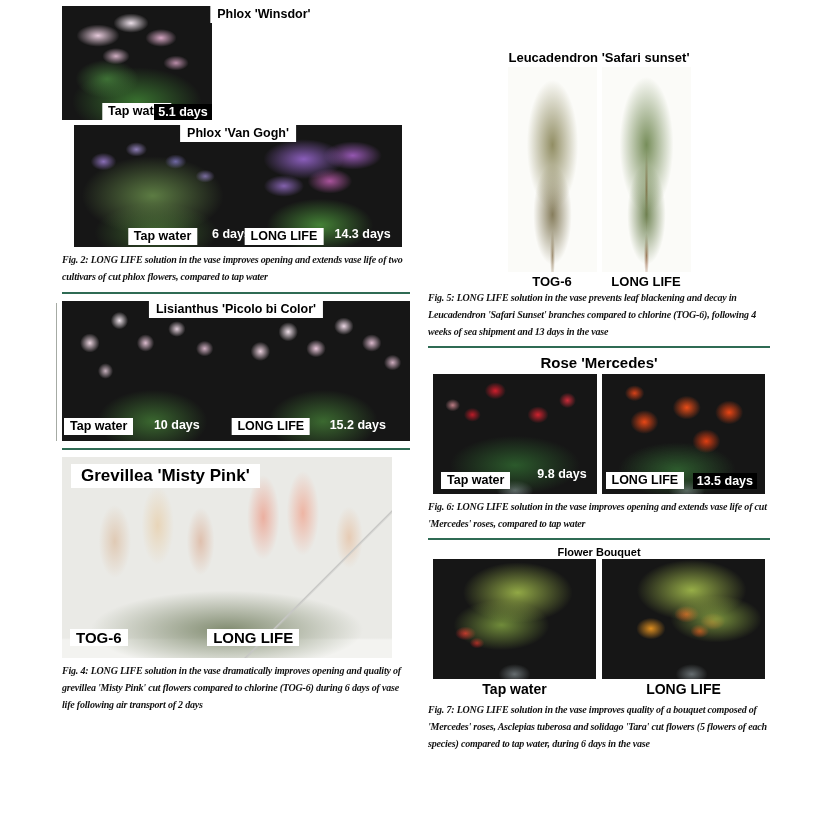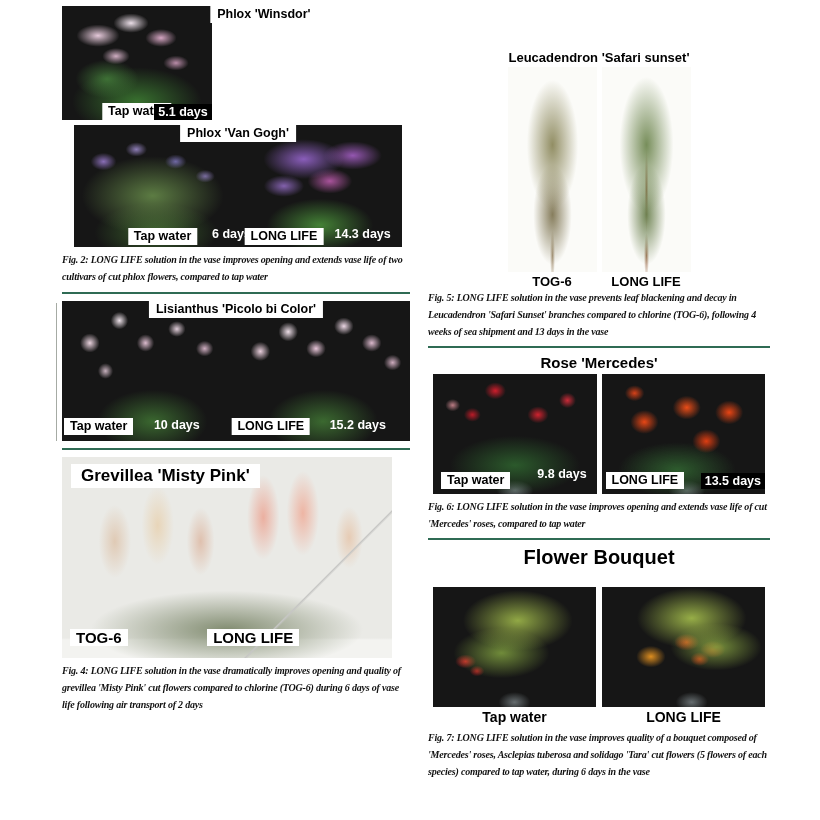--- a/index.html
+++ b/index.html
@@ -153,21 +153,21 @@
   .f6-photos { display:flex; gap:5px; height:120px; margin:0 5px; }
   .f6-photos .photo { width:50%; }
 
   .f7-photos { display:flex; gap:6px; height:120px; margin:0 5px; }
   .f7-photos .photo { width:50%; }
   .f7-labels { display:flex; gap:6px; margin:2px 5px 0; }
   .f7-labels span { width:50%; text-align:center; font-weight:bold; font-size:14px; }
 
   .t-leuco { font-size:13px; margin-bottom:2px; }
   .t-rose  { font-size:15px; margin:2px 0 3px; }
-  .t-bouq  { font-size:20px; margin:2px 0 18px; }
+  .t-bouq  { font-size:11px; margin:2px 0 1px; }
 </style>
 </head>
 <body>
 
 <div class="col col-left">
 
   <div>
     <div class="photo-row f2-row1">
       <div class="pt pt-row1">Phlox 'Winsdor'</div>
       <div class="photo art-winsdor-tap">
@@ -238,21 +238,21 @@
 
   <div>
     <div class="sec-title t-rose">Rose 'Mercedes'</div>
     <div class="f6-photos">
       <div class="photo art-rose-tap">
         <span class="tag" style="left:8px; bottom:5px;">Tap water</span>
         <span class="days ctr" style="left:74%; bottom:12px;margin-left:8px;">9.8 days</span>
       </div>
       <div class="photo art-rose-ll">
         <span class="tag" style="left:4px; bottom:5px;">LONG LIFE</span>
-        <span class="days badge" style="right:0; bottom:5px;">13.5 days</span>
+        <span class="days badge" style="right:8px; bottom:5px;">13.5 days</span>
       </div>
     </div>
     <div class="caption">Fig. 6: LONG LIFE solution in the vase improves opening and extends vase life of cut 'Mercedes' roses, compared to tap water</div>
   </div>
 
   <div class="divider"></div>
 
   <div>
     <div class="sec-title t-bouq">Flower Bouquet</div>
     <div class="f7-photos">

